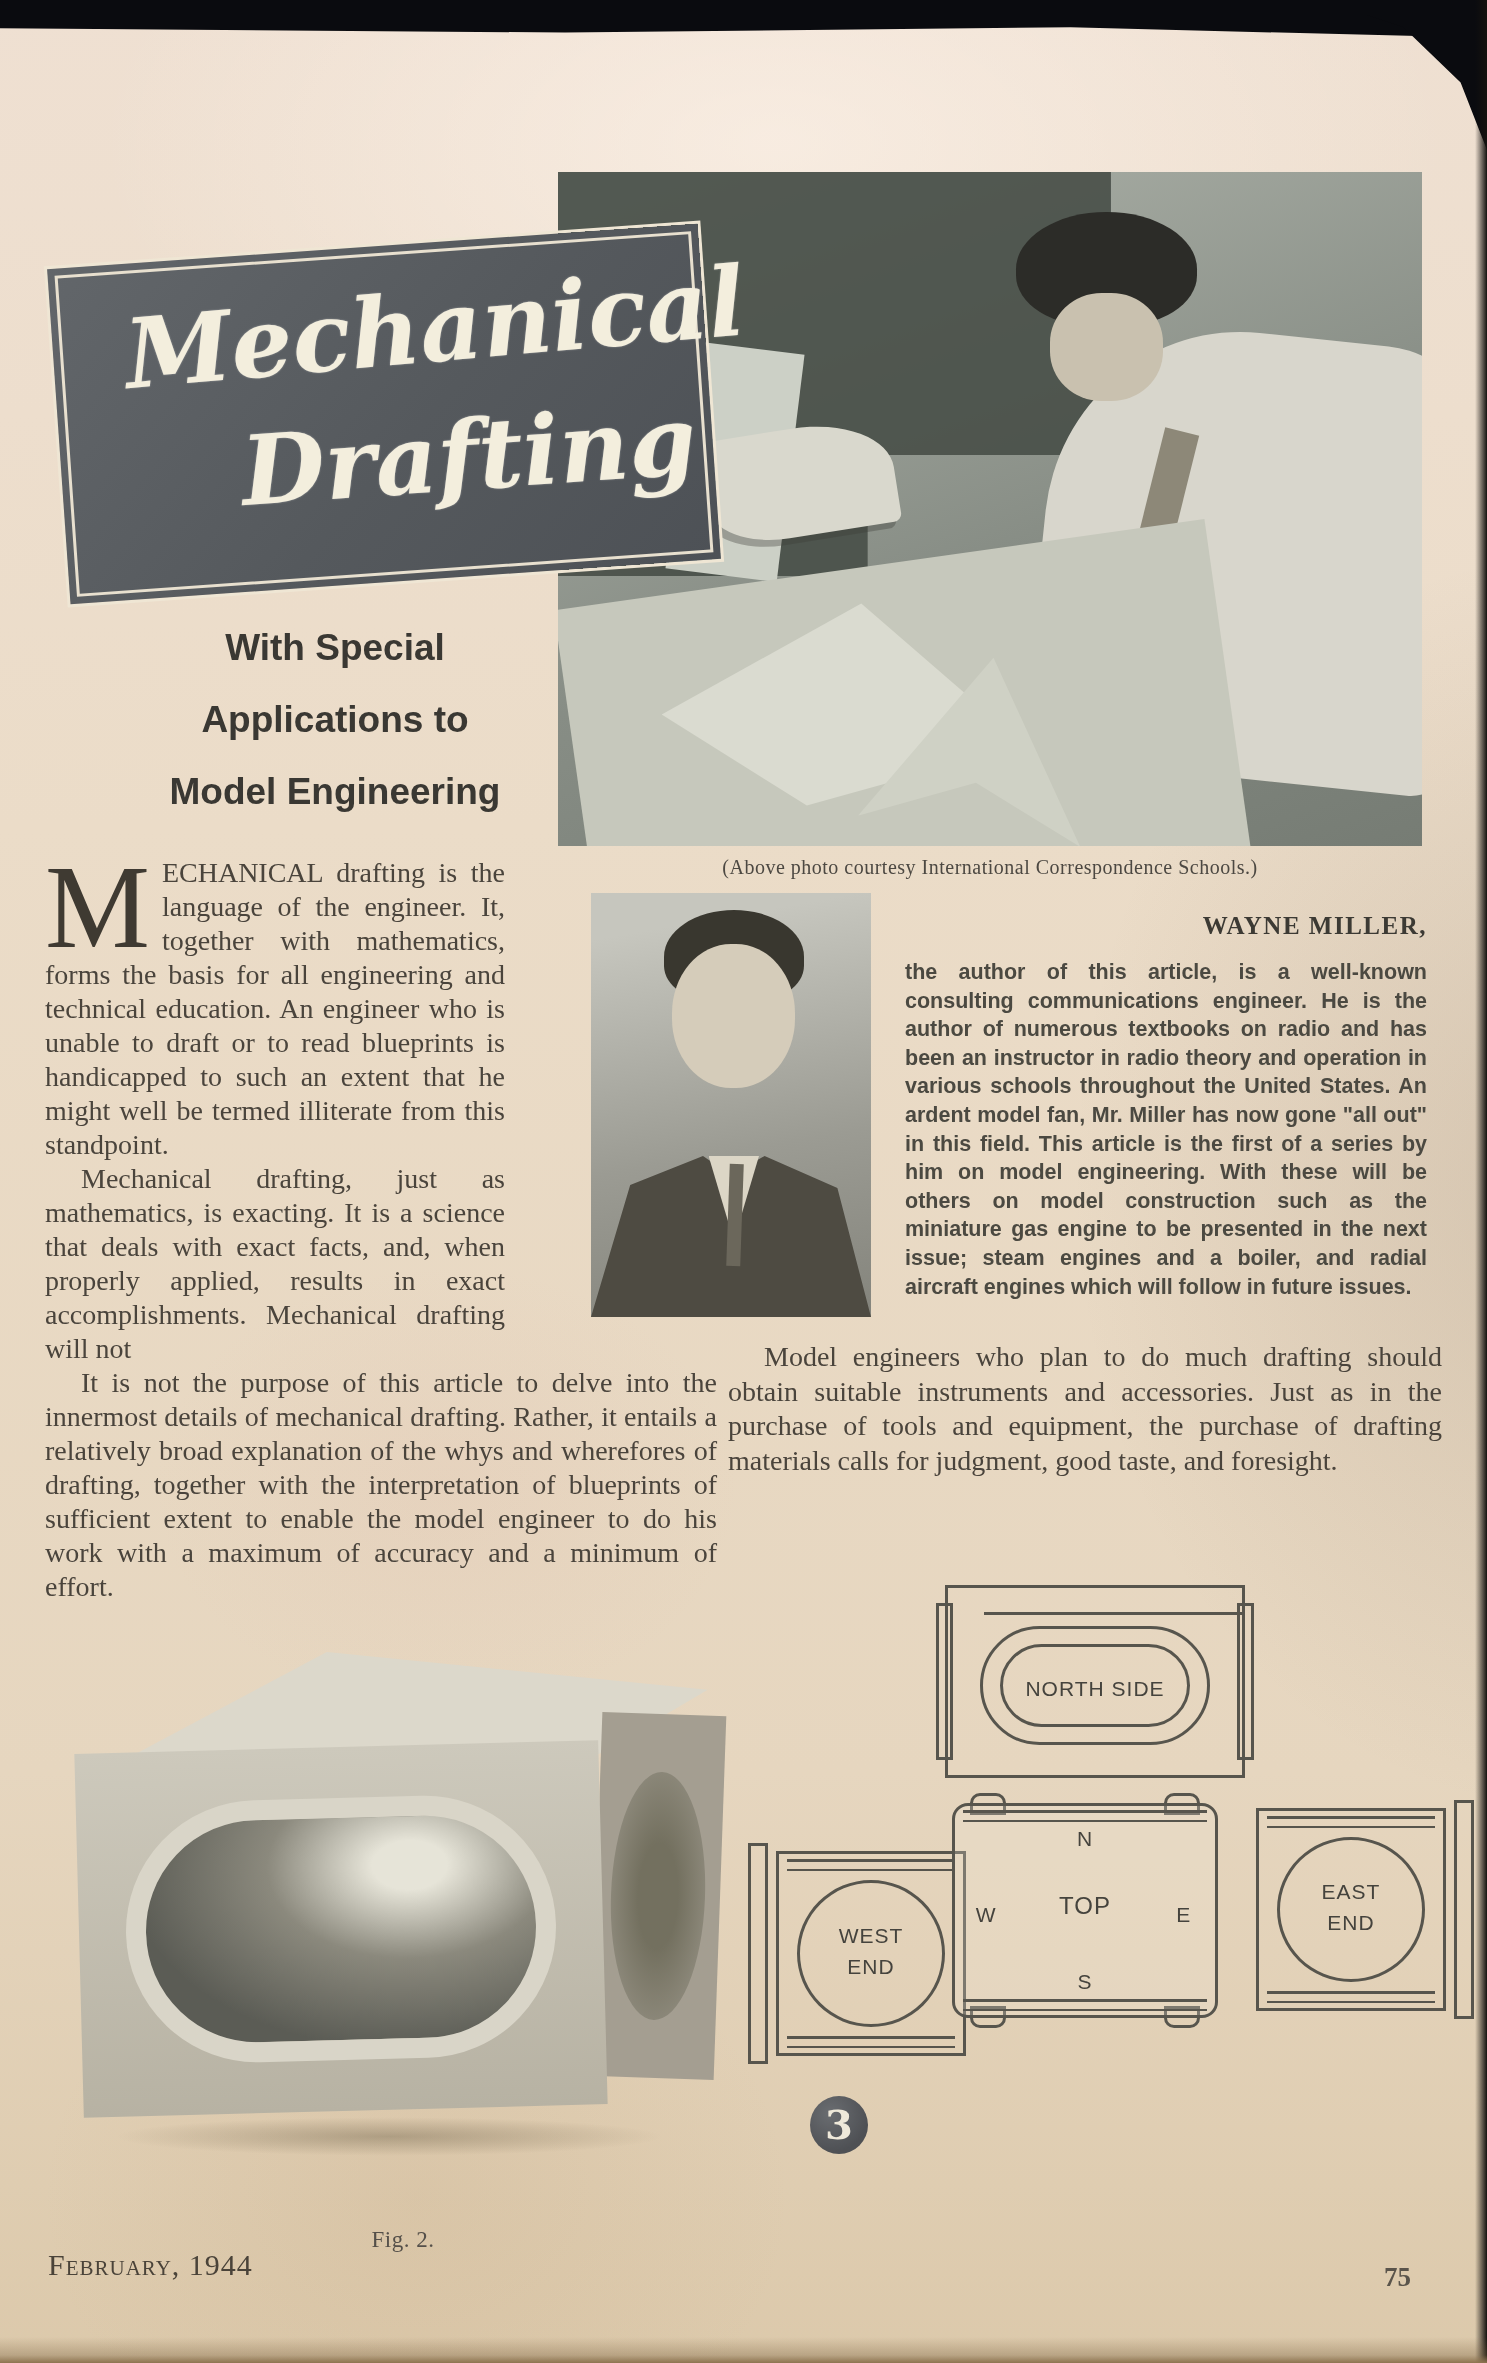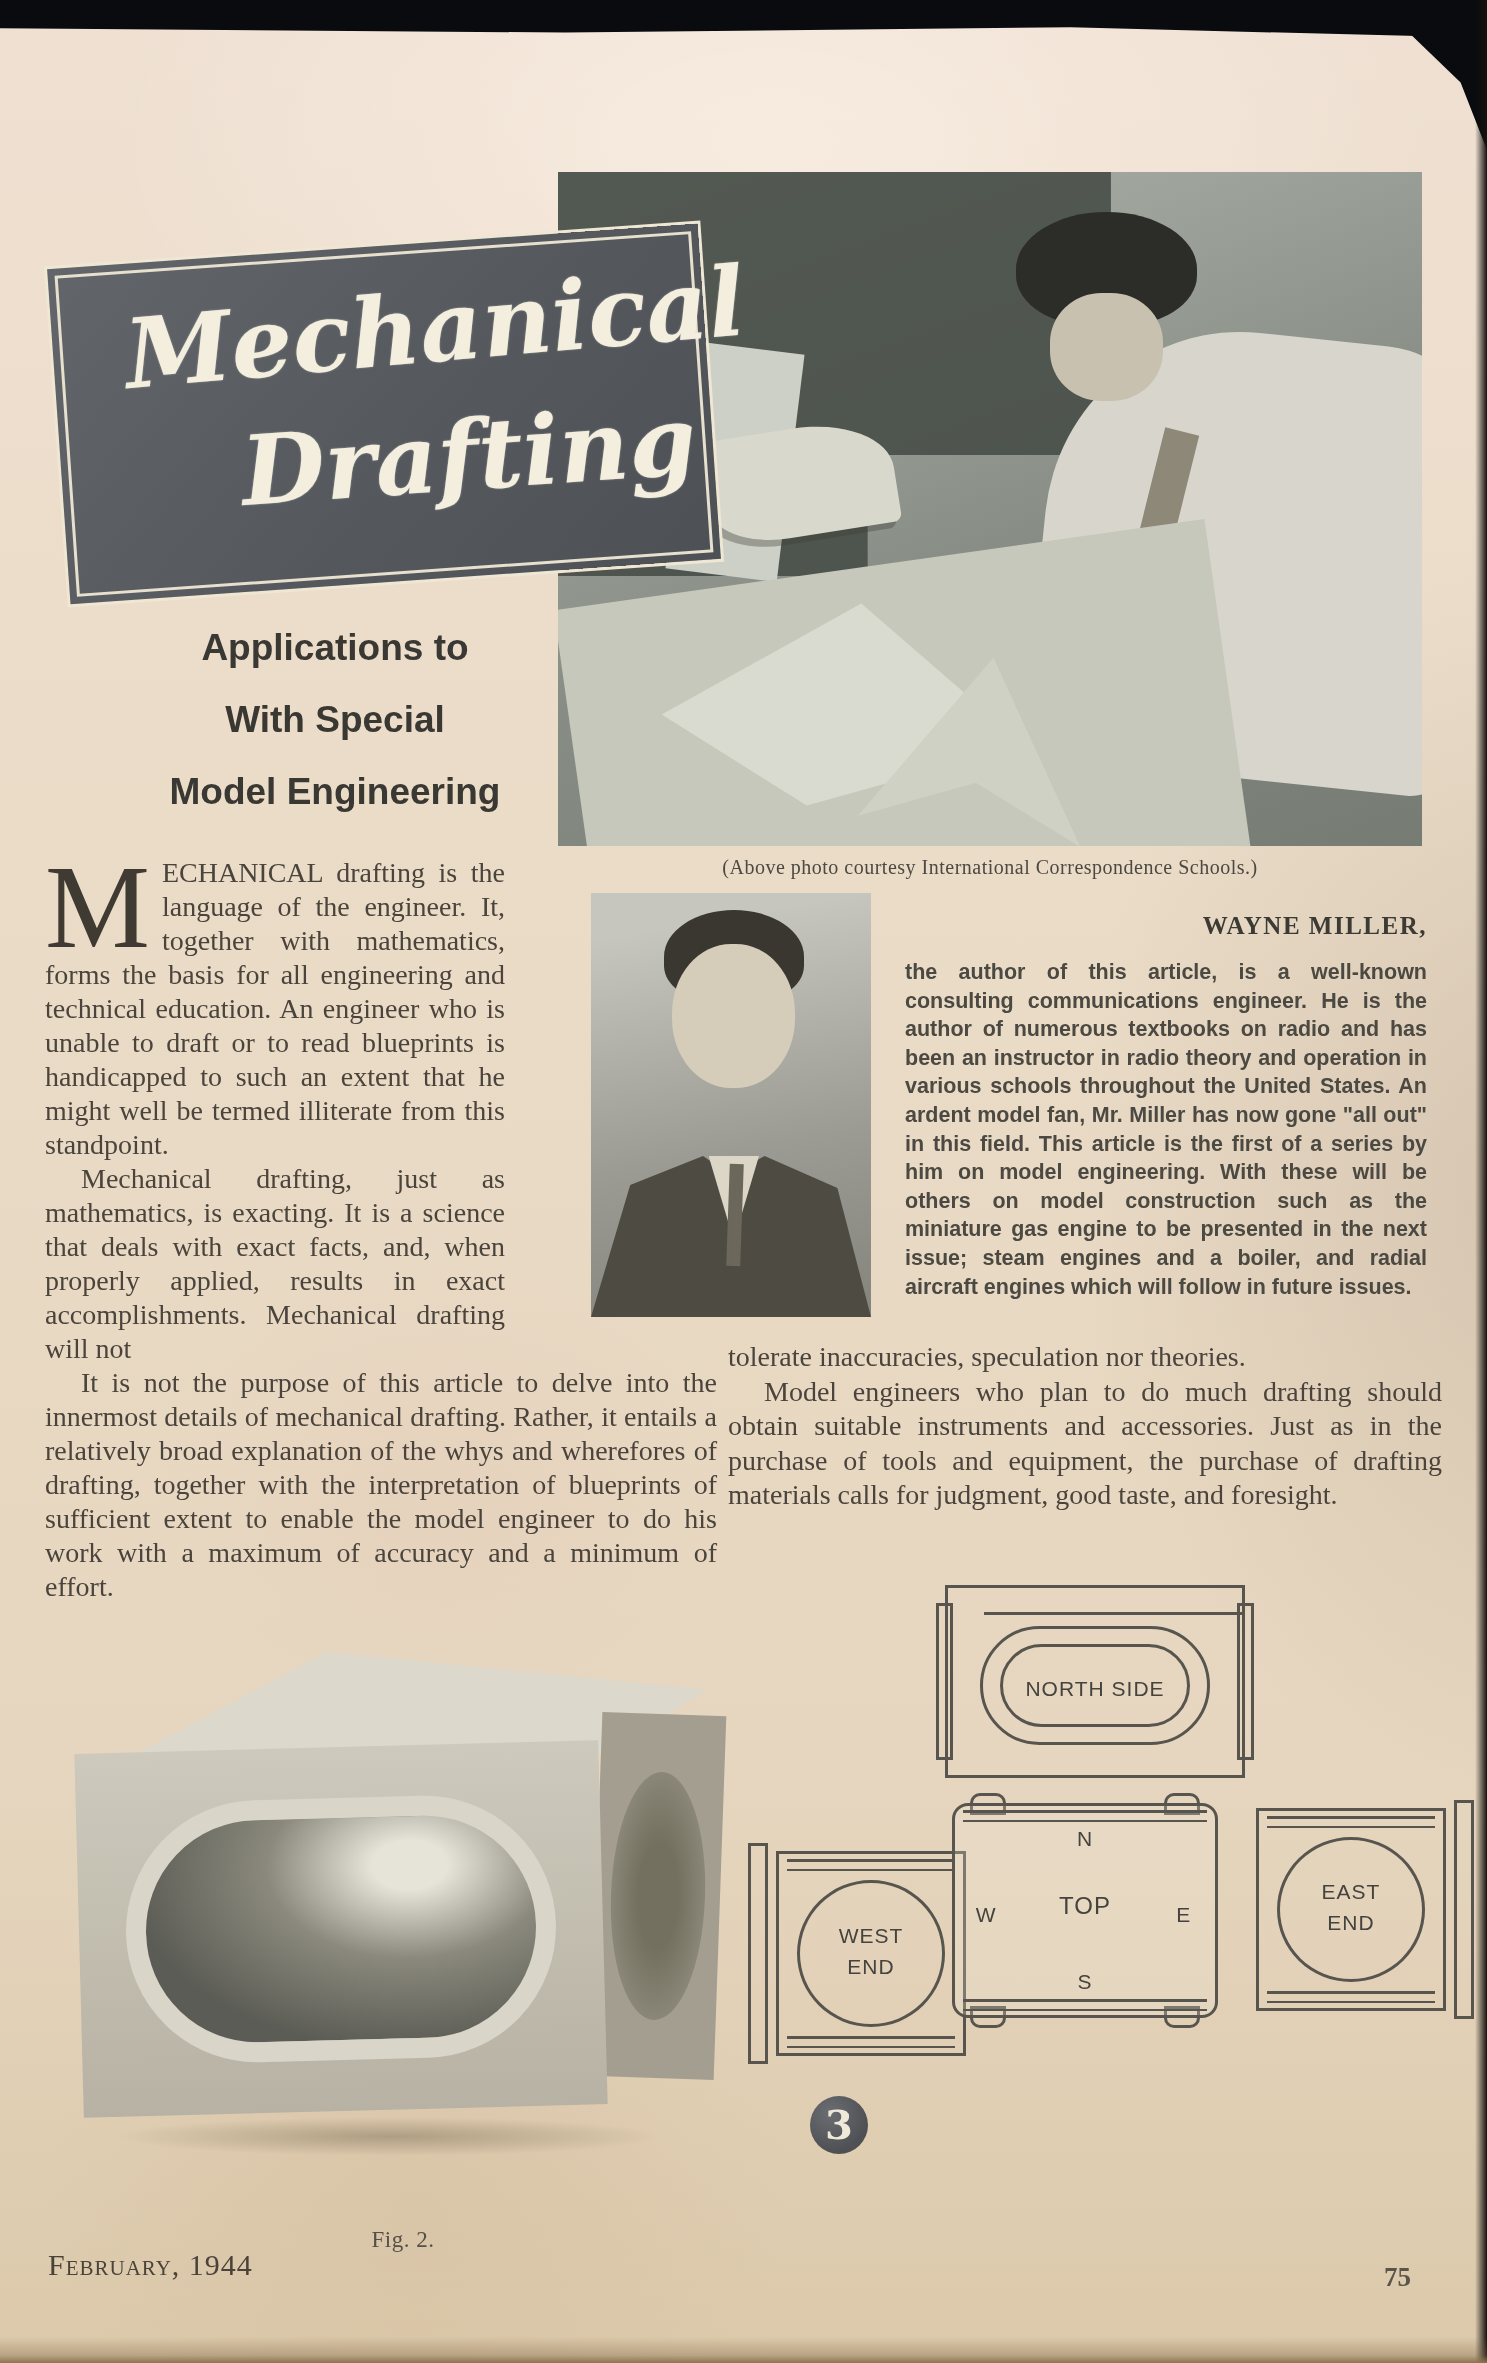--- a/index.html
+++ b/index.html
@@ -145,22 +145,22 @@
     <div class="tp-tri"></div>
   </div>
 
   <div class="banner">
     <div class="banner-inner"></div>
     <div class="banner-line banner-l1">Mechanical</div>
     <div class="banner-line banner-l2">Drafting</div>
   </div>
 
   <div class="subtitle">
+    <div>With Special</div>
     <div>Applications to</div>
-    <div>With Special</div>
     <div>Model Engineering</div>
   </div>
 
   <div class="caption cap-topphoto">(Above photo courtesy International Correspondence Schools.)</div>
 
   <div class="leftcol">
     <div class="wrap-spacer"></div>
     <p><span class="dropcap">M</span><span>ECHANICAL drafting is the language of the engineer.  It, together with mathematics, forms the basis for all engineering and technical education.  An engineer who is unable to draft or to read blueprints is handicapped to such an extent that he might well be termed illiterate from this standpoint.</span></p>
     <p class="indent">Mechanical drafting, just as mathematics, is exacting.  It is a science that deals with exact facts, and, when properly applied, results in exact accomplishments.  Mechanical drafting will not</p>
     <p class="indent">It is not the purpose of this article to delve into the innermost details of mechanical drafting. Rather, it entails a relatively broad explanation of the whys and wherefores of drafting, together with the interpretation of blueprints of sufficient extent to enable the model engineer to do his work with a maximum of accuracy and a minimum of effort.</p>
@@ -172,21 +172,20 @@
     <div class="pt-face"></div>
     <div class="pt-suit"></div>
     <div class="pt-shirt"></div>
     <div class="pt-tie"></div>
   </div>
 
   <div class="bio-heading">WAYNE MILLER,</div>
   <div class="bio-text">the author of this article, is a well-known consulting communications engineer.  He is the author of numerous textbooks on radio and has been an instructor in radio theory and operation in various schools throughout the United States.  An ardent model fan, Mr. Miller has now gone "all out" in this field.  This article is the first of a series by him on model engineering. With these will be others on model construction such as the miniature gas engine to be presented in the next issue; steam engines and a boiler, and radial aircraft engines which will follow in future issues.</div>
 
   <div class="rightcol">
-    <p>tolerate inaccuracies, speculation nor theories.</p>
     <p class="indent">Model engineers who plan to do much drafting should obtain suitable instruments and accessories.  Just as in the purchase of tools and equipment, the purchase of drafting materials calls for judgment, good taste, and foresight.</p>
   </div>
 
   <div class="photo figphoto" style="background:transparent;">
     <div class="blk-shadow"></div>
     <div class="blk-top"></div>
     <div class="blk-side">
       <div class="blk-side-oval"></div>
     </div>
     <div class="blk-front">

